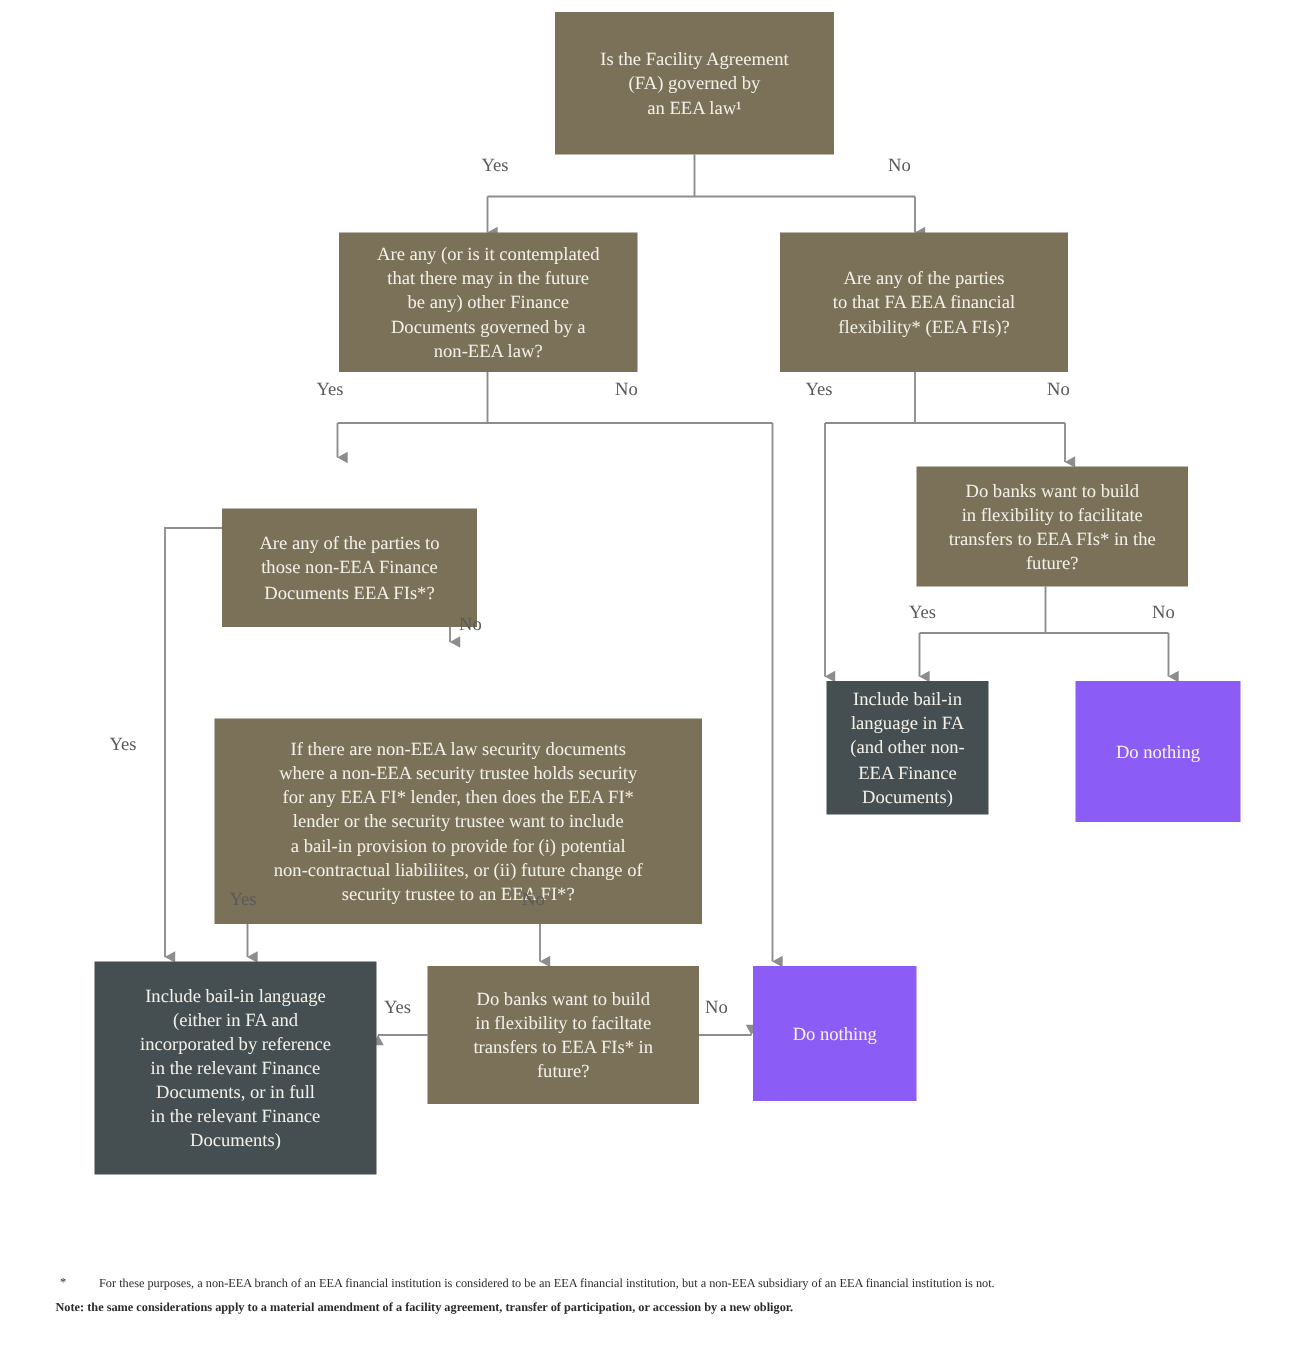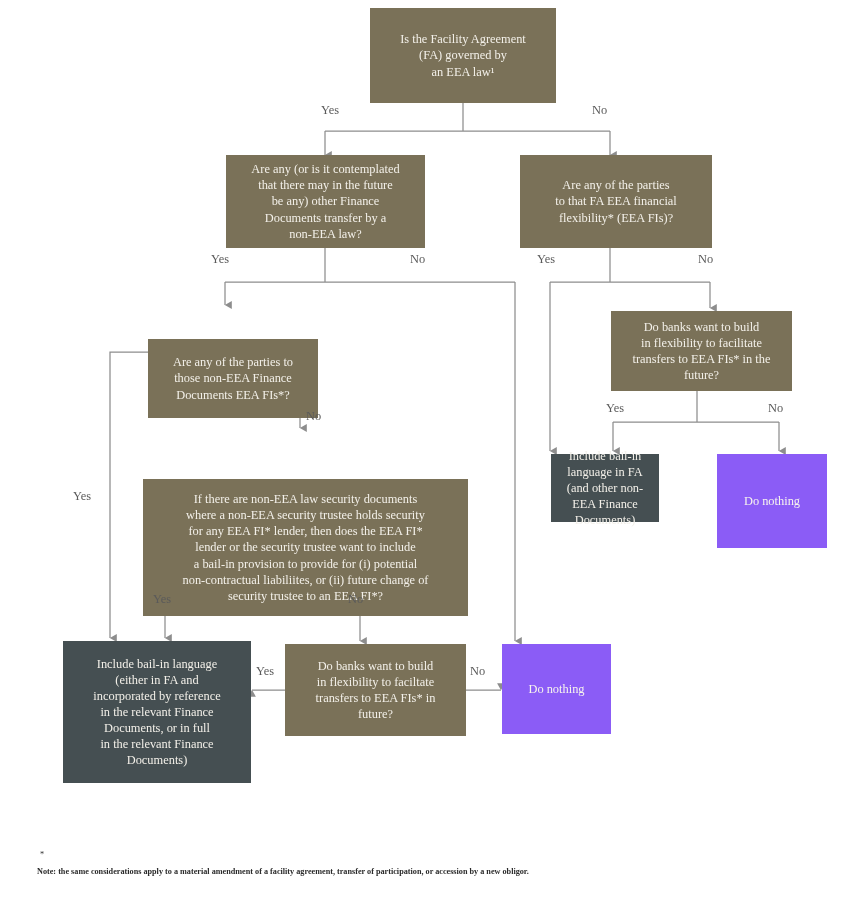--- a/index.html
+++ b/index.html
@@ -85,21 +85,21 @@
   <div class="node q" style="left:370px;top:8px;width:186px;height:95px;">
     <span>Is the Facility Agreement
 (FA) governed by
 an EEA law¹</span>
   </div>
 
   <div class="node q" style="left:226px;top:155px;width:199px;height:93px;">
     <span>Are any (or is it contemplated
 that there may in the future
 be any) other Finance
-Documents transfer by a
+Documents governed by a
 non-EEA law?</span>
   </div>
 
   <div class="node q" style="left:520px;top:155px;width:192px;height:93px;">
     <span>Are any of the parties
 to that FA EEA financial
 flexibility* (EEA FIs)?</span>
   </div>
 
   <div class="node q" style="left:148px;top:311px;width:170px;height:79px;margin-top:28px;">
@@ -118,21 +118,21 @@
   <div class="node q" style="left:143px;top:431px;width:325px;height:137px;margin-top:48px;">
     <span>If there are non-EEA law security documents
 where a non-EEA security trustee holds security
 for any EEA FI* lender, then does the EEA FI*
 lender or the security trustee want to include
 a bail-in provision to provide for (i) potential
 non-contractual liabiliites, or (ii) future change of
 security trustee to an EEA FI*?</span>
   </div>
 
-  <div class="node act" style="left:551px;top:454px;width:108px;height:68px;">
+  <div class="node act" style="left:551px;top:454px;width:108px;height:89px;">
     <span>Include bail-in
 language in FA
 (and other non-
 EEA Finance
 Documents)</span>
   </div>
 
   <div class="node non" style="left:717px;top:454px;width:110px;height:94px;">
     <span style="color:#f7f4ee;">Do nothing</span>
   </div>
@@ -173,15 +173,16 @@
   <div class="edge-label" style="left:73px;top:489px;">Yes</div>
   <div class="edge-label" style="left:306px;top:409px;">No</div>
 
   <div class="edge-label" style="left:153px;top:592px;">Yes</div>
   <div class="edge-label" style="left:348px;top:592px;">No</div>
 
   <div class="edge-label" style="left:256px;top:664px;">Yes</div>
   <div class="edge-label" style="left:470px;top:664px;">No</div>
 
   <div class="fn-star" style="left:40px;top:850px;">*</div>
+  <div class="footnote" style="left:66px;top:850px;width:790px;">For these purposes, a non-EEA branch of an EEA financial institution is considered to be an EEA financial institution, but a non-EEA subsidiary of an EEA financial institution is not.</div>
   <div class="footnote" style="left:37px;top:866px;width:810px;font-weight:bold;">Note: the same considerations apply to a material amendment of a facility agreement, transfer of participation, or accession by a new obligor.</div>
 
 </div>
 
 </body></html>

